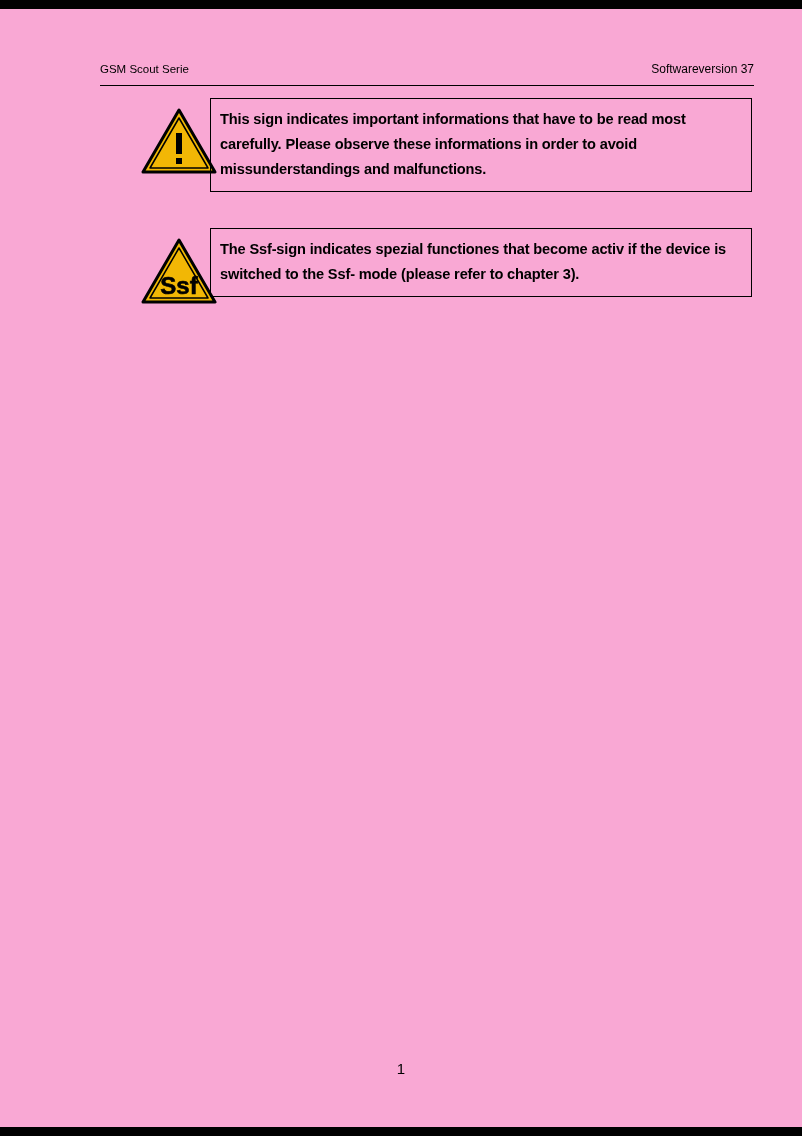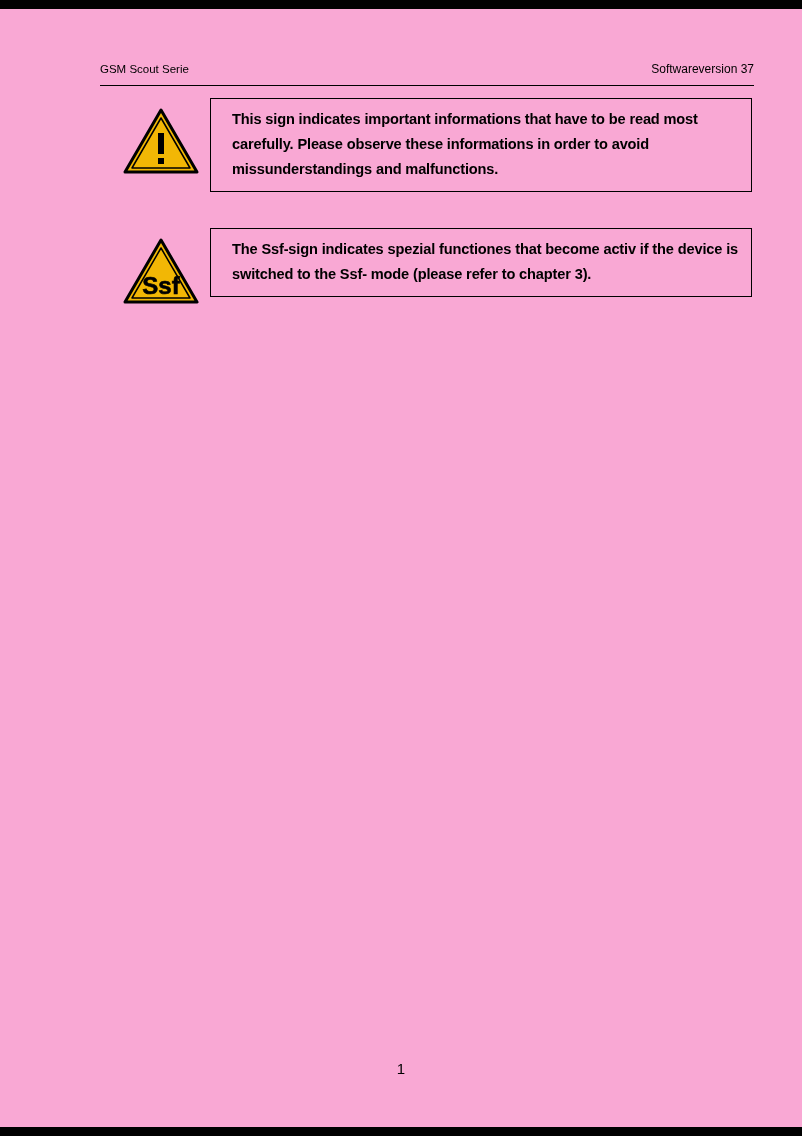--- a/index.html
+++ b/index.html
@@ -80,35 +80,35 @@
   .note {
     position: absolute;
     left: 100px;
     width: 654px;
   }
   .note-1 { top: 98px; }
   .note-2 { top: 228px; }
 
   .note-icon {
     position: absolute;
-    left: 22px;
+    left: 40px;
     top: 8px;
     width: 78px;
     height: 70px;
   }
   .note-icon svg { display: block; }
 
   .note-box {
     position: absolute;
     left: 110px;
     top: 0;
     width: 542px;
     border: 1px solid #000000;
     box-sizing: border-box;
-    padding: 8px 9px 9px 21px;
+    padding: 8px 9px 9px 9px;
   }
   .note-text {
     font-size: 14.6px;
     font-weight: bold;
     line-height: 25px;
     letter-spacing: -0.15px;
   }
 
   
   .page-number {

